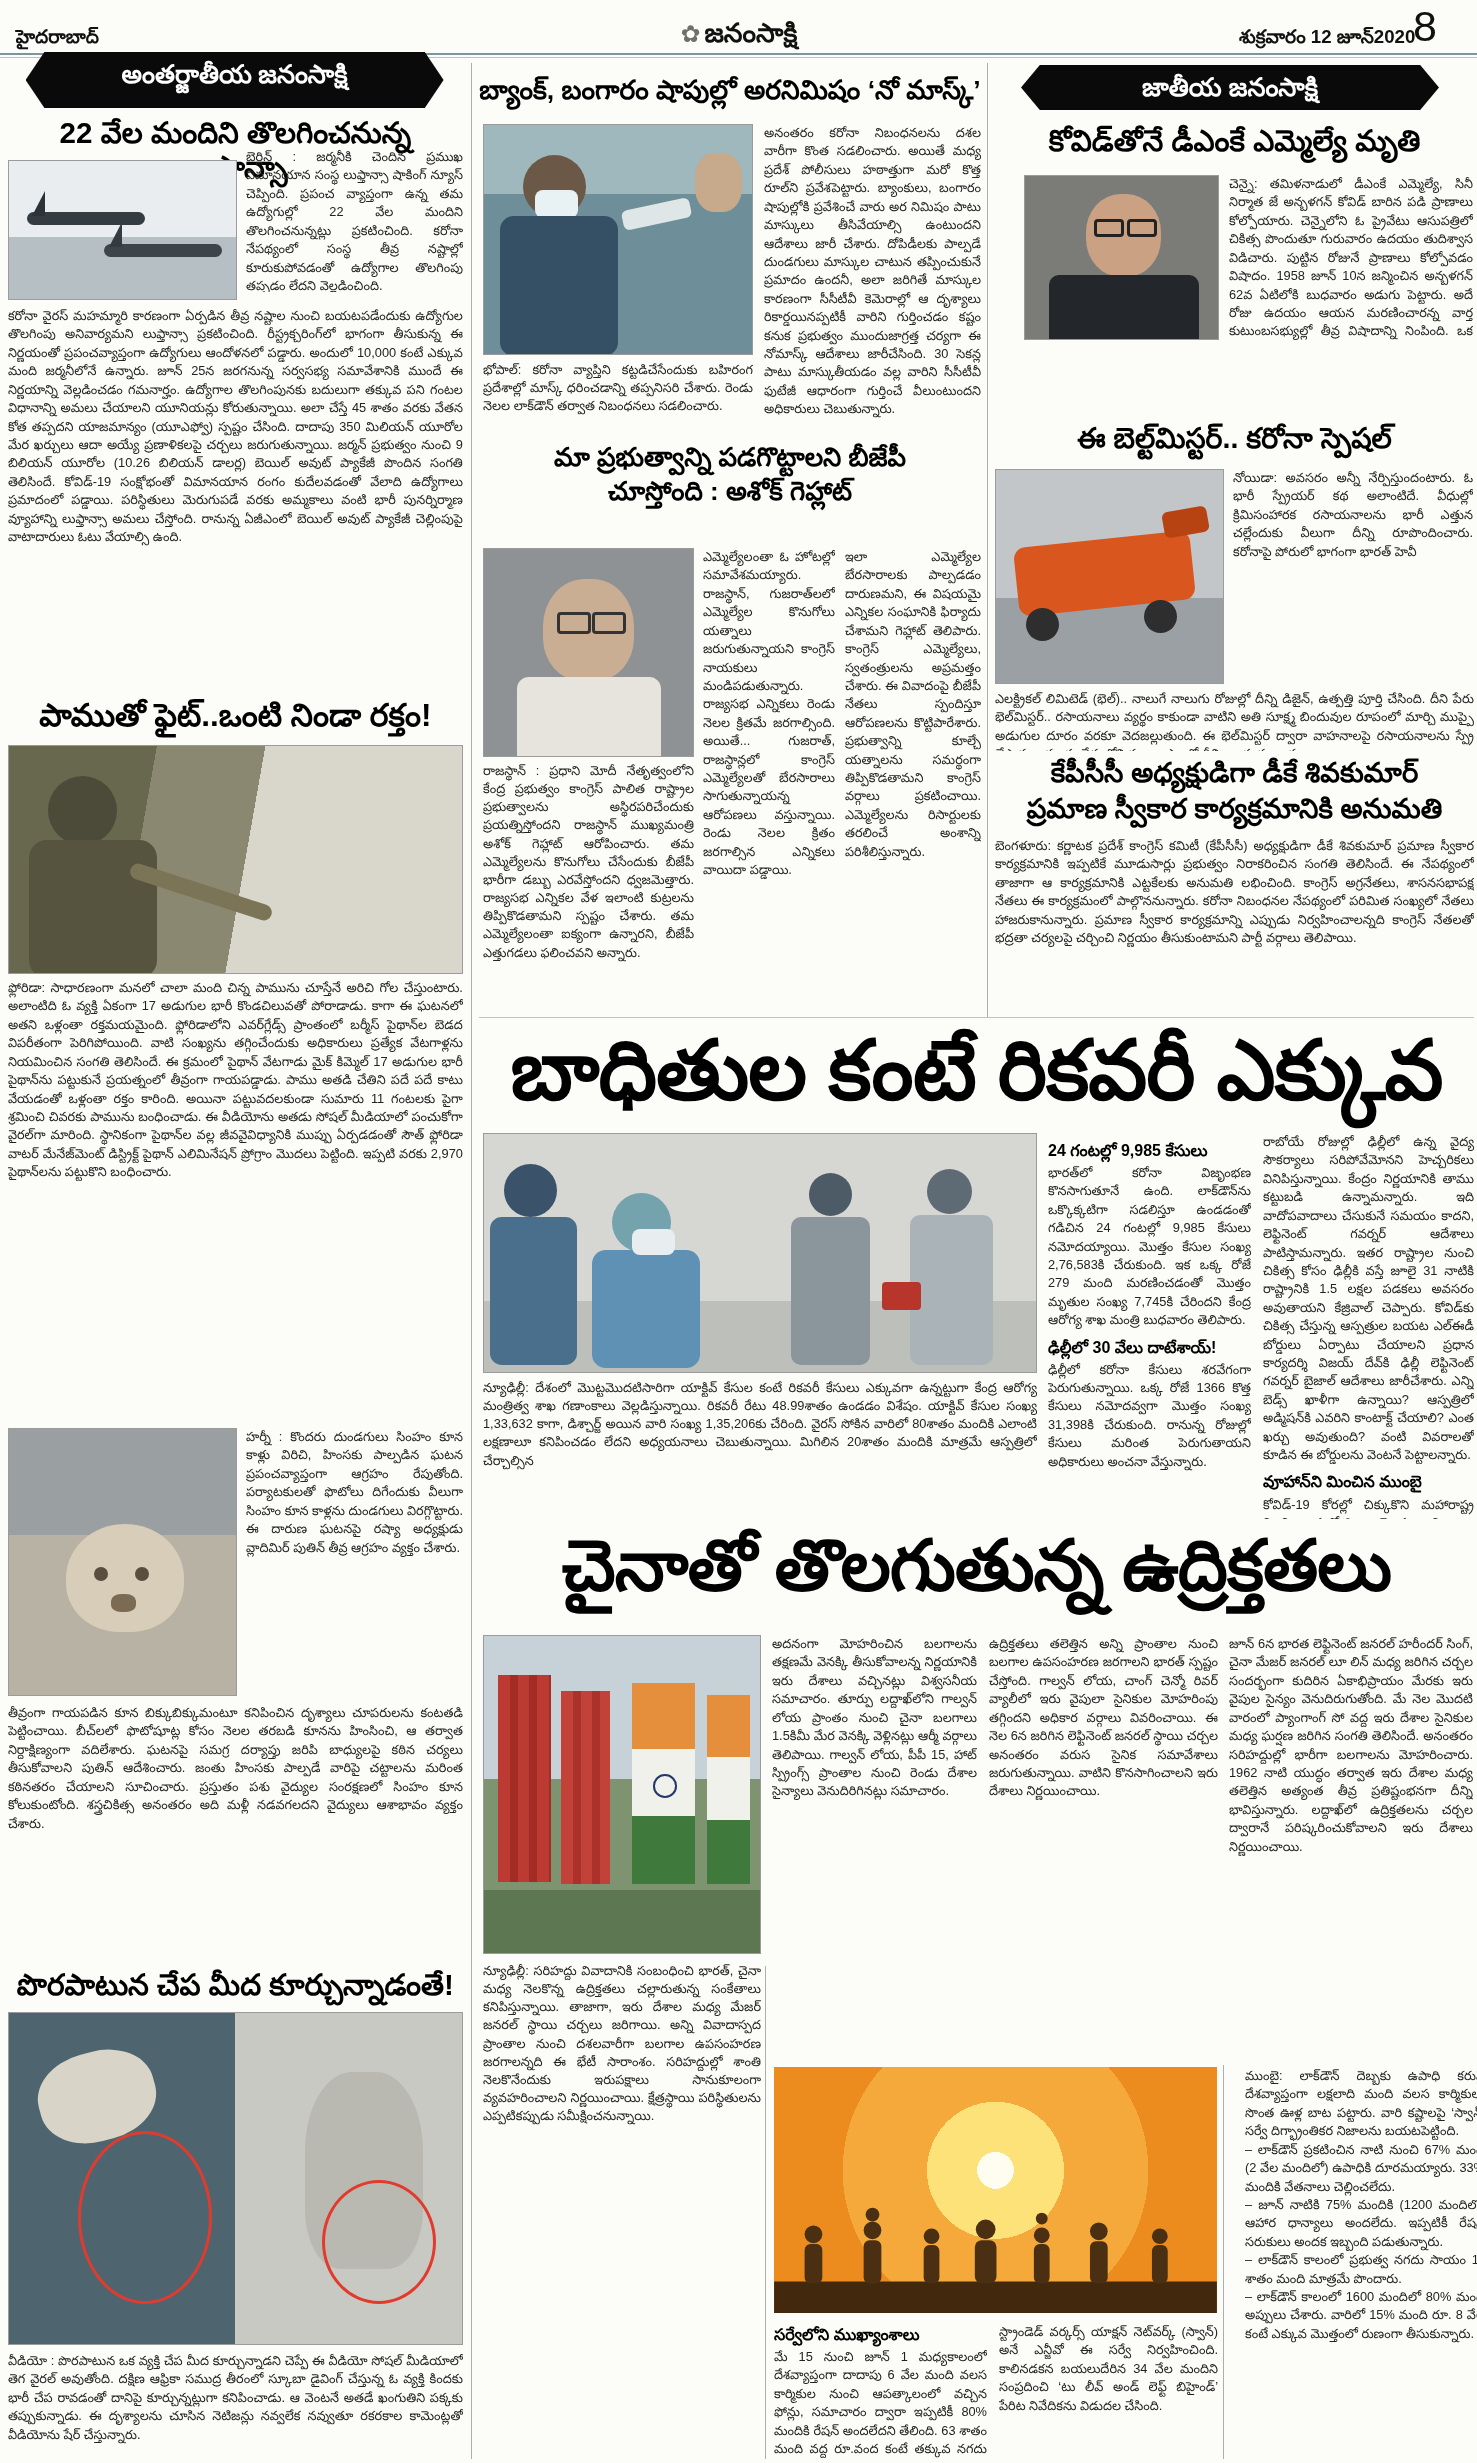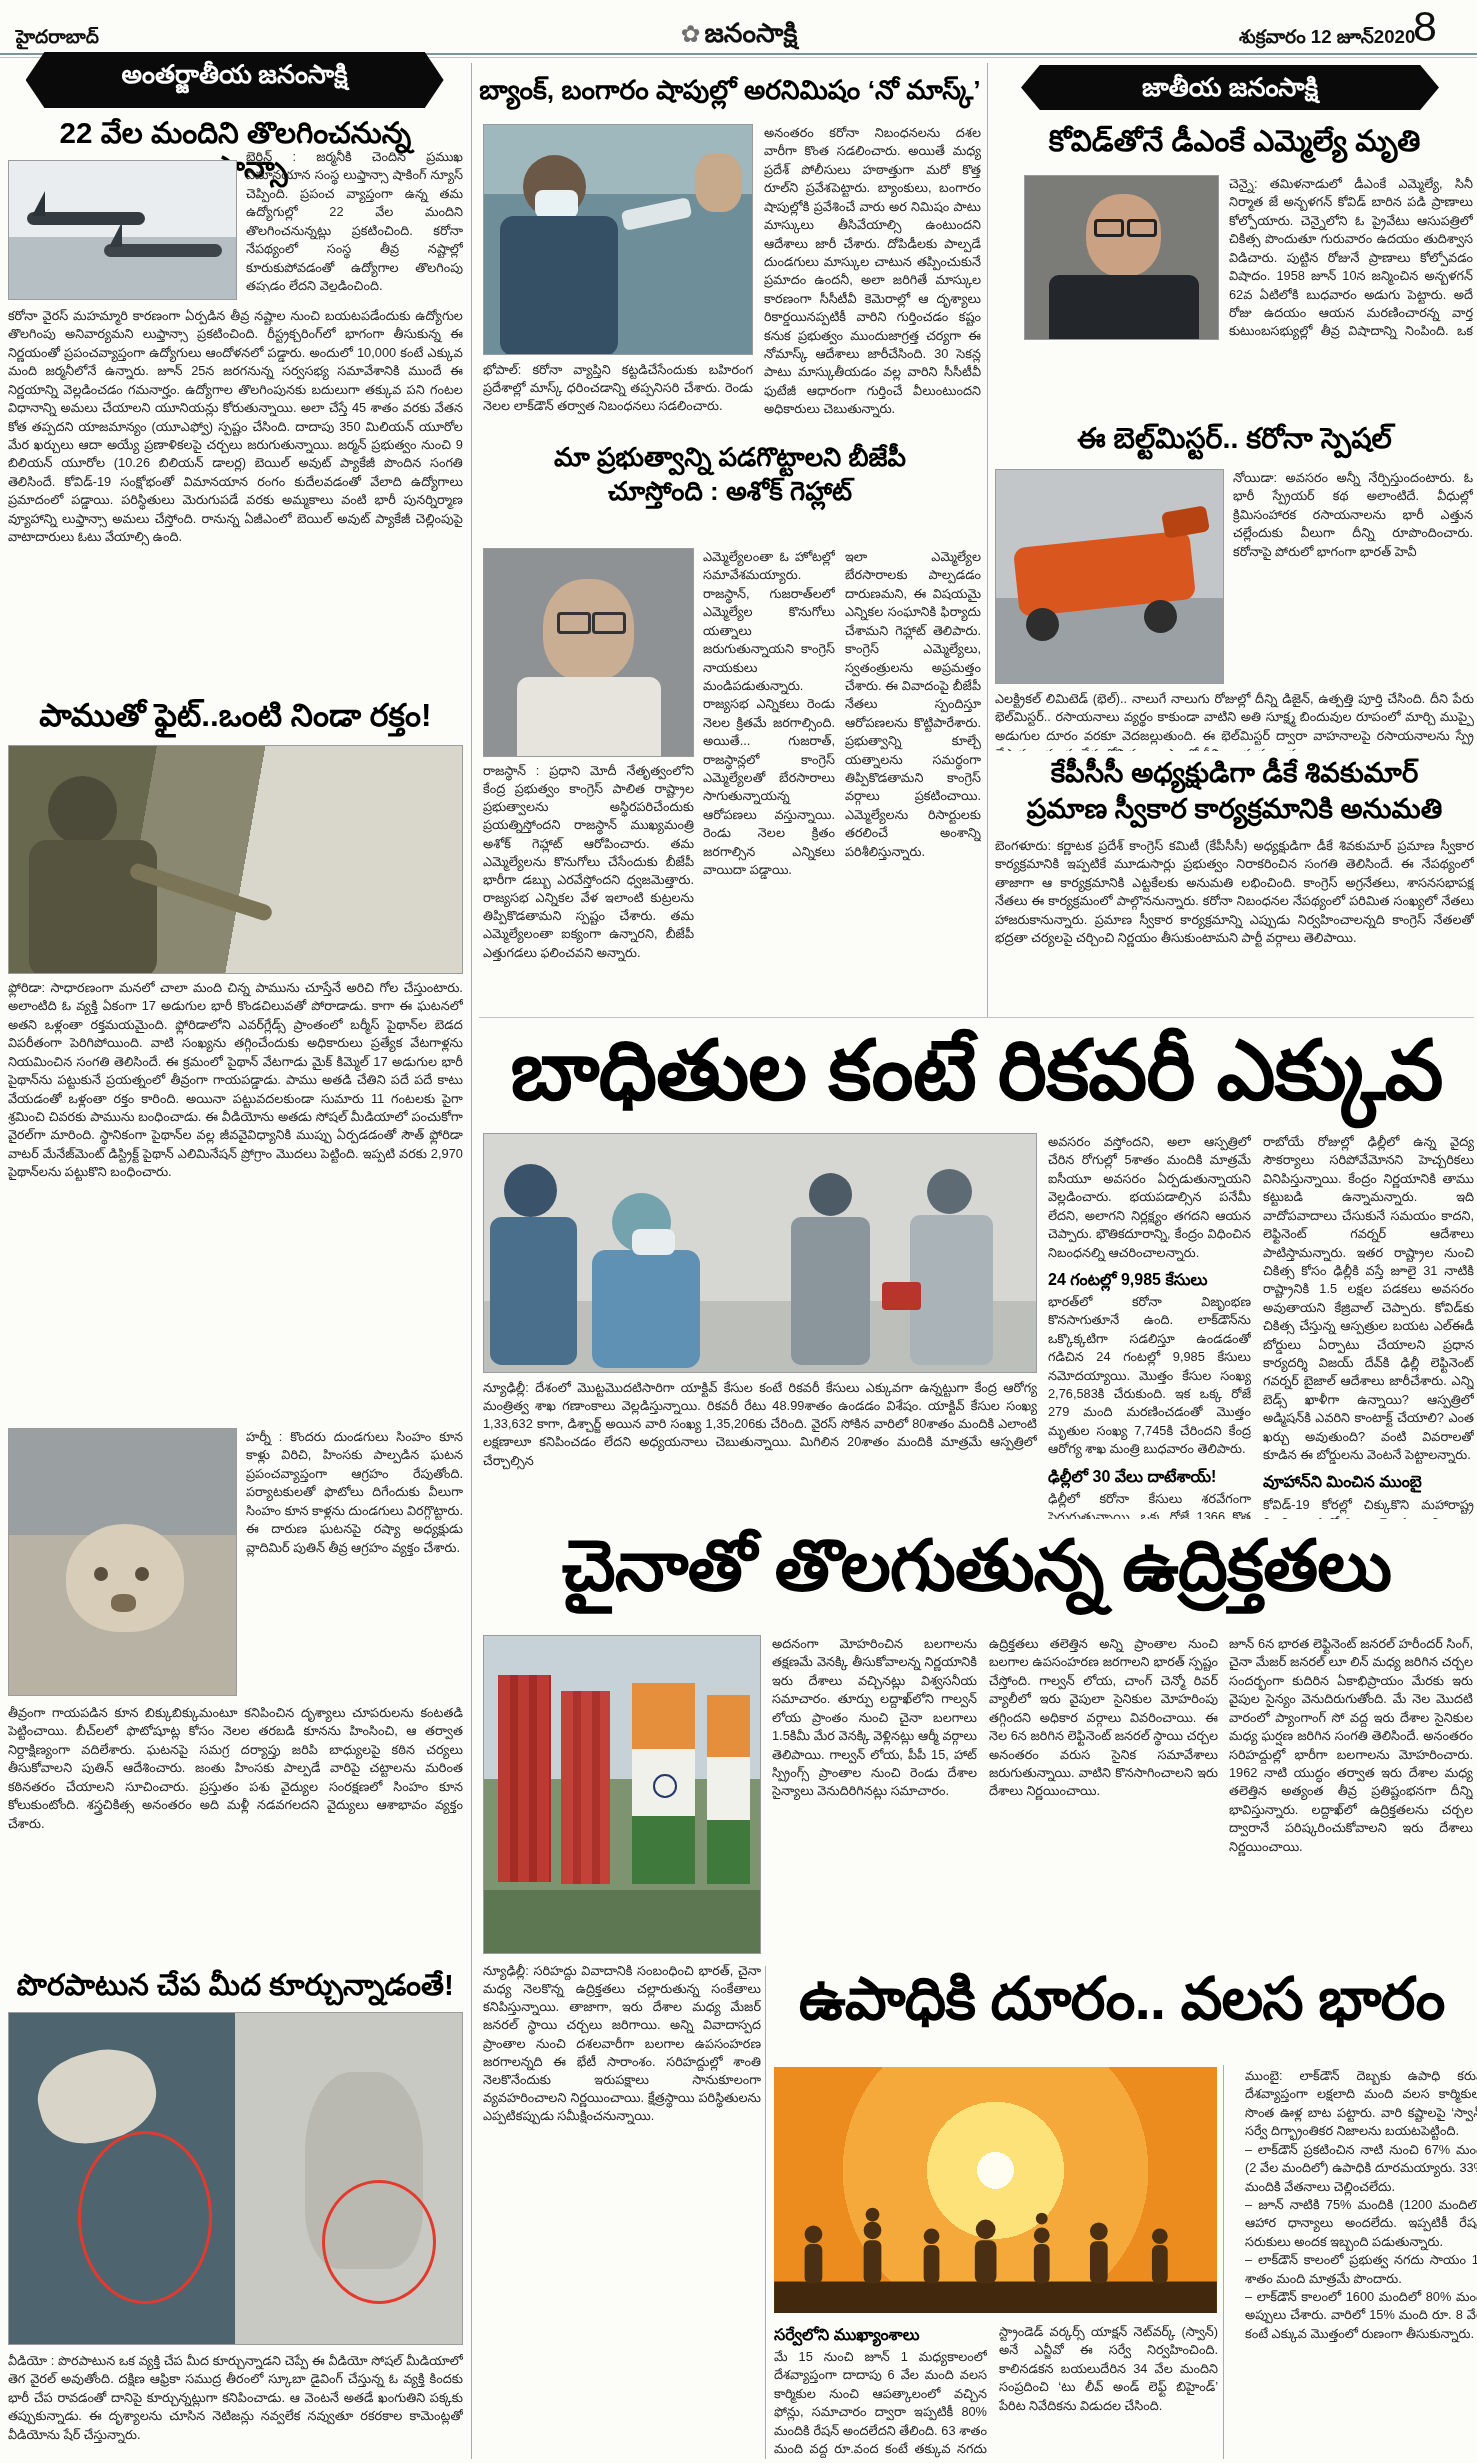--- a/index.html
+++ b/index.html
@@ -142,21 +142,20 @@
     <div class="shape" style="left:108px;top:116px;width:108px;height:118px;background:#5f91b5;border-radius:13.8px;"></div>
     <div class="shape" style="left:148px;top:95px;width:43px;height:25.6px;background:#e8eef0;border-radius:7.9px;"></div>
     <div class="shape" style="left:325px;top:39px;width:43px;height:43px;background:#4c5b66;border-radius:50%;"></div>
     <div class="shape" style="left:307px;top:83px;width:79px;height:148px;background:#8a959c;border-radius:9.9px;"></div>
     <div class="shape" style="left:443px;top:35px;width:45px;height:45px;background:#5e6b74;border-radius:50%;"></div>
     <div class="shape" style="left:426px;top:81px;width:83px;height:150px;background:#aab3b8;border-radius:9.9px;"></div>
     <div class="shape" style="left:398px;top:148px;width:39px;height:27.6px;background:#b8352c;border-radius:3.9px;"></div>
   </div>
   <div class="abs caption" style="left:483px;top:1379px;width:554px;height:134px;">న్యూఢిల్లీ: దేశంలో మొట్టమొదటిసారిగా యాక్టివ్ కేసుల కంటే రికవరీ కేసులు ఎక్కువగా ఉన్నట్టుగా కేంద్ర ఆరోగ్య మంత్రిత్వ శాఖ గణాంకాలు వెల్లడిస్తున్నాయి. రికవరీ రేటు 48.99శాతం ఉండడం విశేషం. యాక్టివ్ కేసుల సంఖ్య 1,33,632 కాగా, డిశ్చార్జ్ అయిన వారి సంఖ్య 1,35,206కు చేరింది. వైరస్ సోకిన వారిలో 80శాతం మందికి ఎలాంటి లక్షణాలూ కనిపించడం లేదని అధ్యయనాలు చెబుతున్నాయి. మిగిలిన 20శాతం మందికి మాత్రమే ఆస్పత్రిలో చేర్చాల్సిన</div>
   <div class="abs body-text" style="left:1048px;top:1133px;width:203px;height:386px;">
-    <span>అవసరం వస్తోందని, అలా ఆస్పత్రిలో చేరిన రోగుల్లో 5శాతం మందికి మాత్రమే ఐసీయూ అవసరం ఏర్పడుతున్నాయని వెల్లడించారు. భయపడాల్సిన పనేమీ లేదని, అలాగని నిర్లక్ష్యం తగదని ఆయన చెప్పారు. భౌతికదూరాన్ని, కేంద్రం విధించిన నిబంధనల్ని ఆచరించాలన్నారు.</span>
     <div class="subhead">24 గంటల్లో 9,985 కేసులు</div>
     <span>భారత్‌లో కరోనా విజృంభణ కొనసాగుతూనే ఉంది. లాక్‌డౌన్‌ను ఒక్కొక్కటిగా సడలిస్తూ ఉండడంతో గడిచిన 24 గంటల్లో 9,985 కేసులు నమోదయ్యాయి. మొత్తం కేసుల సంఖ్య 2,76,583కి చేరుకుంది. ఇక ఒక్క రోజే 279 మంది మరణించడంతో మొత్తం మృతుల సంఖ్య 7,745కి చేరిందని కేంద్ర ఆరోగ్య శాఖ మంత్రి బుధవారం తెలిపారు.</span>
     <div class="subhead">ఢిల్లీలో 30 వేలు దాటేశాయ్!</div>
     <span>ఢిల్లీలో కరోనా కేసులు శరవేగంగా పెరుగుతున్నాయి. ఒక్క రోజే 1366 కొత్త కేసులు నమోదవ్వగా మొత్తం సంఖ్య 31,398కి చేరుకుంది. రానున్న రోజుల్లో కేసులు మరింత పెరుగుతాయని అధికారులు అంచనా వేస్తున్నారు.</span>
   </div>
   <div class="abs body-text" style="left:1263px;top:1133px;width:211px;height:386px;">
     <span>రాబోయే రోజుల్లో ఢిల్లీలో ఉన్న వైద్య సౌకర్యాలు సరిపోవేమోనని హెచ్చరికలు వినిపిస్తున్నాయి. కేంద్రం నిర్ణయానికి తాము కట్టుబడి ఉన్నామన్నారు. ఇది వాదోపవాదాలు చేసుకునే సమయం కాదని, లెఫ్టినెంట్ గవర్నర్ ఆదేశాలు పాటిస్తామన్నారు. ఇతర రాష్ట్రాల నుంచి చికిత్స కోసం ఢిల్లీకి వస్తే జూలై 31 నాటికి రాష్ట్రానికి 1.5 లక్షల పడకలు అవసరం అవుతాయని కేజ్రివాల్ చెప్పారు. కోవిడ్‌కు చికిత్స చేస్తున్న ఆస్పత్రుల బయట ఎల్‌ఈడీ బోర్డులు ఏర్పాటు చేయాలని ప్రధాన కార్యదర్శి విజయ్ దేవ్‌కి ఢిల్లీ లెఫ్టినెంట్ గవర్నర్ బైజాల్ ఆదేశాలు జారీచేశారు. ఎన్ని బెడ్స్ ఖాళీగా ఉన్నాయి? ఆస్పత్రిలో అడ్మిషన్‌కి ఎవరిని కాంటాక్ట్ చేయాలి? ఎంత ఖర్చు అవుతుంది? వంటి వివరాలతో కూడిన ఈ బోర్డులను వెంటనే పెట్టాలన్నారు.</span>
     <div class="subhead">వూహాన్‌ని మించిన ముంబై</div>
     <span>కోవిడ్-19 కోరల్లో చిక్కుకొని మహారాష్ట్ర విలవిలలాడుతోంది. మొదట్నుంచి ఆ రాష్ట్రమే అగ్రభాగంలో ఉంది. ఇప్పటివరకు రాష్ట్రంలో 90,787 కేసులు నమోదయ్యాయి. ముంబైలో కేసులు (50,333) వైరస్ పుట్టినిల్లు వూహాన్ నగరాన్ని మించిపోయాయి. మూడు నెలల్లోనే ముంబై ఈ స్థాయికి చేరడం ఆందోళన రేపుతోంది.</span>
   </div>
@@ -167,21 +166,20 @@
     <div class="shape" style="left:77px;top:55px;width:49px;height:193px;background:repeating-linear-gradient(90deg,#c24239 0 11.8px,#ab322a 11.8px 19.7px);"></div>
     <div class="shape" style="left:148px;top:47px;width:63px;height:201px;background:linear-gradient(#e58f3d 0 33%,#f1f1ec 33% 66%,#3f7a3c 66% 100%);"></div>
     <div class="shape" style="left:169px;top:138px;width:19.7px;height:19.7px;border:2px solid #24386b;border-radius:50%;"></div>
     <div class="shape" style="left:223px;top:59px;width:43px;height:189px;background:linear-gradient(#e58f3d 0 33%,#f1f1ec 33% 66%,#3f7a3c 66% 100%);"></div>
   </div>
   <div class="abs caption" style="left:483px;top:1962px;width:278px;height:493px;">న్యూఢిల్లీ: సరిహద్దు వివాదానికి సంబంధించి భారత్, చైనా మధ్య నెలకొన్న ఉద్రిక్తతలు చల్లారుతున్న సంకేతాలు కనిపిస్తున్నాయి. తాజాగా, ఇరు దేశాల మధ్య మేజర్ జనరల్ స్థాయి చర్చలు జరిగాయి. అన్ని వివాదాస్పద ప్రాంతాల నుంచి దశలవారీగా బలగాల ఉపసంహరణ జరగాలన్నది ఈ భేటీ సారాంశం. సరిహద్దుల్లో శాంతి నెలకొనేందుకు ఇరుపక్షాలు సానుకూలంగా వ్యవహరించాలని నిర్ణయించాయి. క్షేత్రస్థాయి పరిస్థితులను ఎప్పటికప్పుడు సమీక్షించనున్నాయి.</div>
   <div class="abs body-text" style="left:772px;top:1635px;width:205px;height:323px;">అదనంగా మోహరించిన బలగాలను తక్షణమే వెనక్కి తీసుకోవాలన్న నిర్ణయానికి ఇరు దేశాలు వచ్చినట్లు విశ్వసనీయ సమాచారం. తూర్పు లద్దాఖ్‌లోని గాల్వన్ లోయ ప్రాంతం నుంచి చైనా బలగాలు 1.5కిమీ మేర వెనక్కి వెళ్లినట్లు ఆర్మీ వర్గాలు తెలిపాయి. గాల్వన్ లోయ, పీపీ 15, హాట్ స్ప్రింగ్స్ ప్రాంతాల నుంచి రెండు దేశాల సైన్యాలు వెనుదిరిగినట్లు సమాచారం.</div>
   <div class="abs body-text" style="left:989px;top:1635px;width:229px;height:323px;">ఉద్రిక్తతలు తలెత్తిన అన్ని ప్రాంతాల నుంచి బలగాల ఉపసంహరణ జరగాలని భారత్ స్పష్టం చేస్తోంది. గాల్వన్ లోయ, చాంగ్ చెన్మో రివర్ వ్యాలీలో ఇరు వైపులా సైనికుల మోహరింపు తగ్గిందని అధికార వర్గాలు వివరించాయి. ఈ నెల 6న జరిగిన లెఫ్టినెంట్ జనరల్ స్థాయి చర్చల అనంతరం వరుస సైనిక సమావేశాలు జరుగుతున్నాయి. వాటిని కొనసాగించాలని ఇరు దేశాలు నిర్ణయించాయి.</div>
   <div class="abs body-text" style="left:1229px;top:1635px;width:244px;height:323px;">జూన్ 6న భారత లెఫ్టినెంట్ జనరల్ హరీందర్ సింగ్, చైనా మేజర్ జనరల్ లూ లిన్ మధ్య జరిగిన చర్చల సందర్భంగా కుదిరిన ఏకాభిప్రాయం మేరకు ఇరు వైపుల సైన్యం వెనుదిరుగుతోంది. మే నెల మొదటి వారంలో ప్యాంగాంగ్ సో వద్ద ఇరు దేశాల సైనికుల మధ్య ఘర్షణ జరిగిన సంగతి తెలిసిందే. అనంతరం సరిహద్దుల్లో భారీగా బలగాలను మోహరించారు. 1962 నాటి యుద్ధం తర్వాత ఇరు దేశాల మధ్య తలెత్తిన అత్యంత తీవ్ర ప్రతిష్టంభనగా దీన్ని భావిస్తున్నారు. లద్దాఖ్‌లో ఉద్రిక్తతలను చర్చల ద్వారానే పరిష్కరించుకోవాలని ఇరు దేశాలు నిర్ణయించాయి.</div>
 
-  <div class="abs headline center" style="left:770px;top:1966px;width:703px;font-size:59px;letter-spacing:-1px;">ఉపాధికి దూరం.. వలస భారం</div>
   <div class="ph" style="left:774px;top:2067px;width:443px;height:246px;border:none;background:radial-gradient(circle at 50% 42%,#fffdf0 0 7%,#fde27a 7% 26%,#f6a93b 26% 58%,#ec8c1f 58% 100%);">
     <svg width="443" height="246" viewBox="0 0 450 250">
       <rect x="0" y="218" width="450" height="32" fill="#42290e"></rect>
       <g fill="#4a2f12">
         <circle cx="40" cy="170" r="9"></circle>
           <rect x="31" y="180" width="18" height="40" rx="6"></rect>
         <circle cx="100" cy="166" r="9"></circle>
           <rect x="91" y="176" width="18" height="44" rx="6"></rect>
           <circle cx="100" cy="150" r="7"></circle>
         <circle cx="160" cy="172" r="8"></circle>

